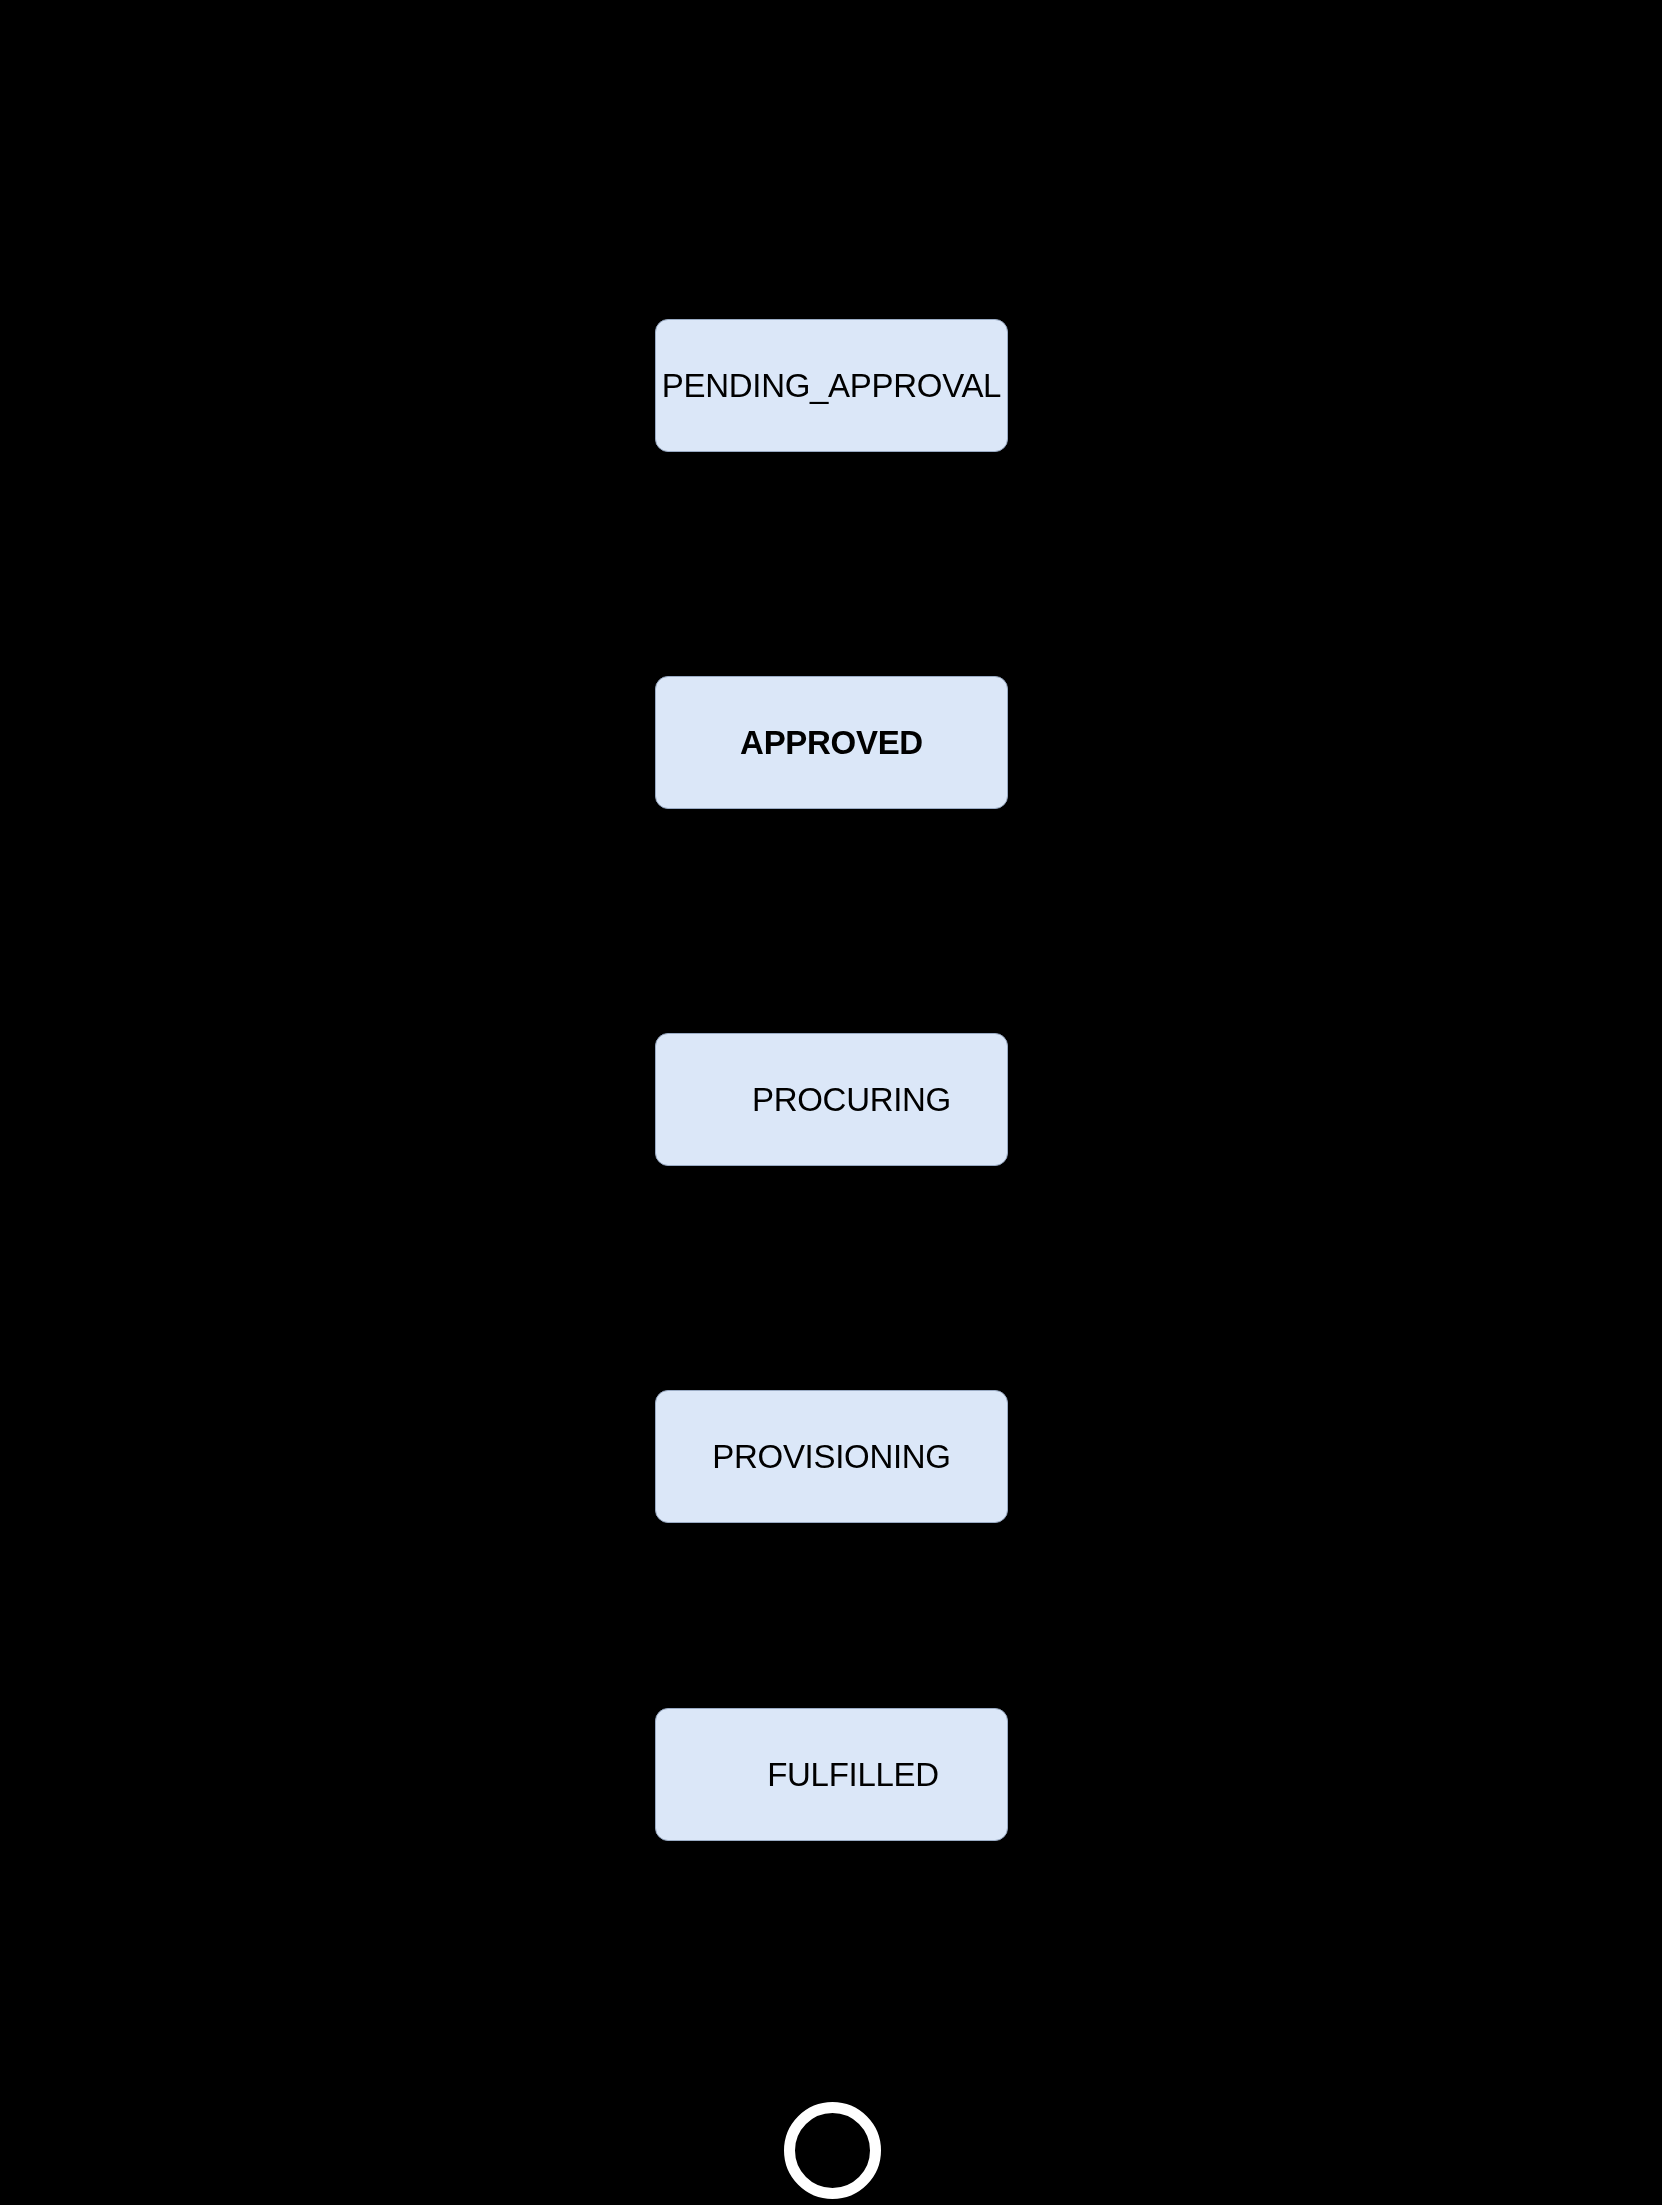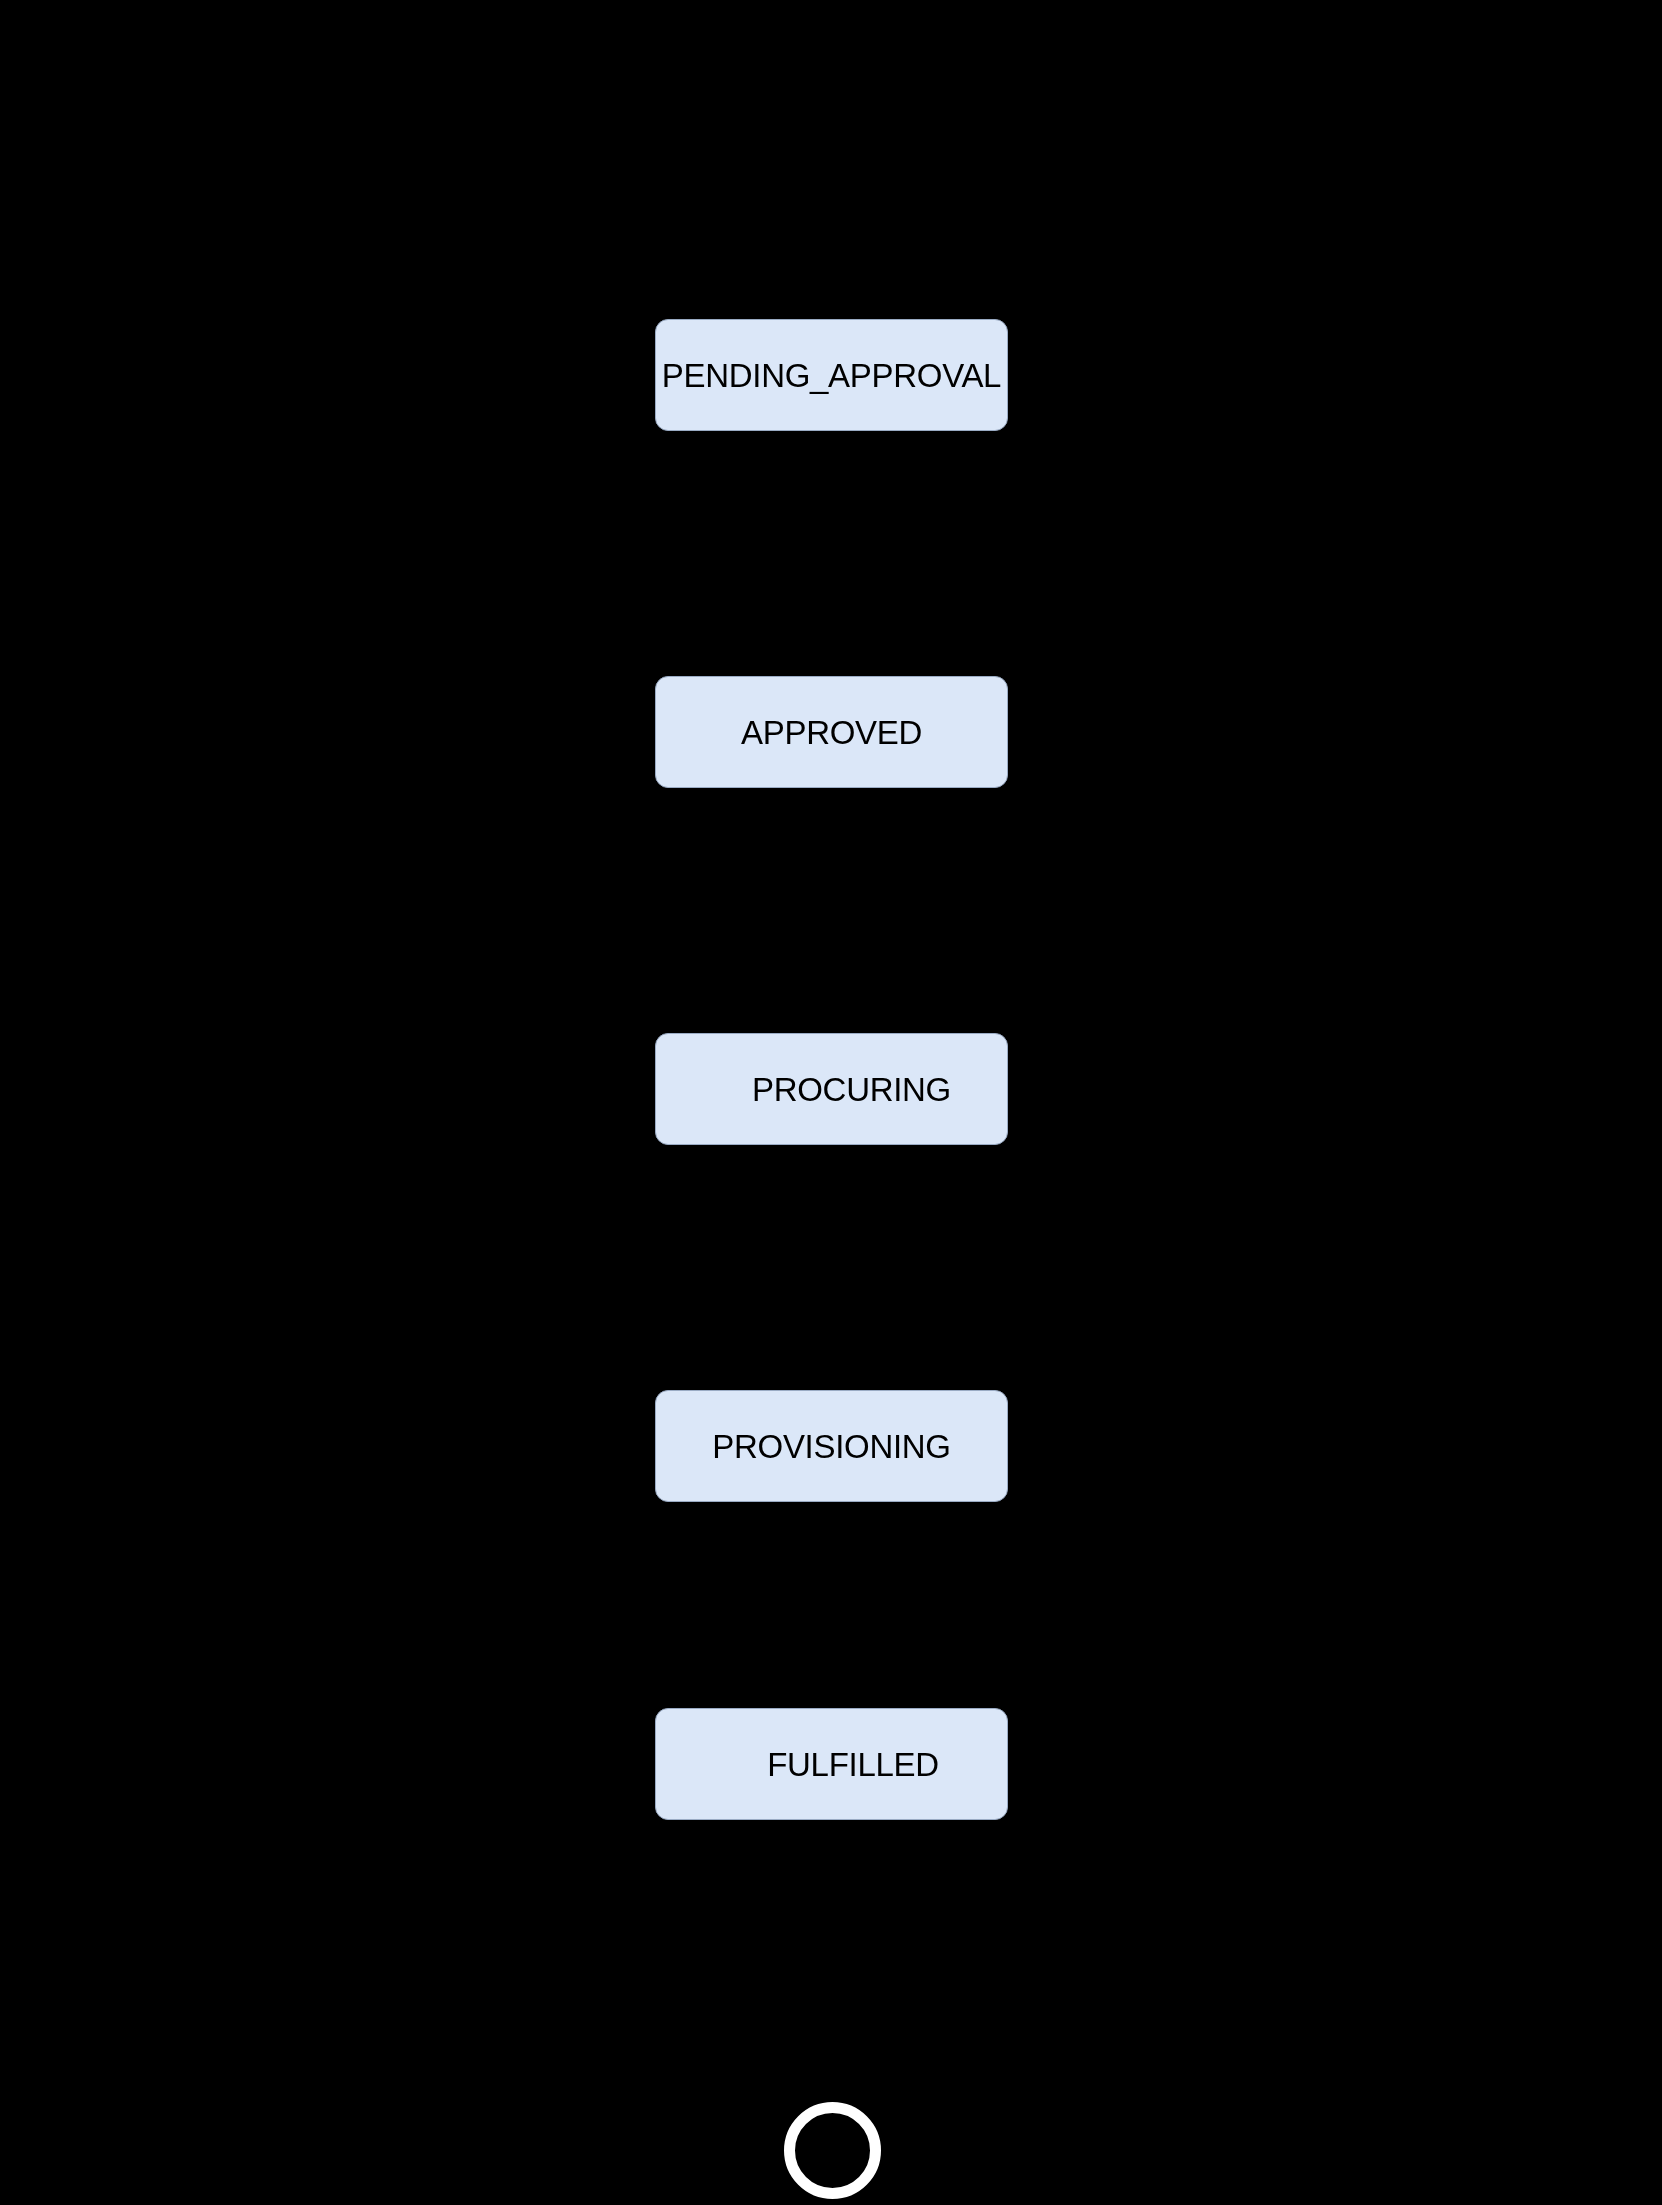--- a/index.html
+++ b/index.html
@@ -12,38 +12,38 @@
     width: 1662px;
     height: 2205px;
     background: var(--background, #000000);
     overflow: hidden;
     font-family: "Liberation Sans", sans-serif;
   }
   .state-node {
     position: absolute;
     left: 655px;
     width: 353px;
-    height: 112px;
+    height: 133px;
     box-sizing: border-box;
     background: var(--node-fill, #DBE7F8);
     border: 1.2px solid var(--node-border, #9AABC4);
     border-radius: 13px;
     display: flex;
     align-items: center;
     justify-content: center;
   }
   .state-node .state-label {
     font-size: 33px;
     letter-spacing: -0.3px;
     color: var(--node-text, #000000);
     white-space: nowrap;
     line-height: 1;
   }
   .pos-0 { top: 319px; }
-  .pos-1 { top: 676px; }
+  .pos-1 { top: 676px; font-weight: bold; }
   .pos-2 { top: 1033px; padding-left: 40px; }
   .pos-3 { top: 1390px; }
   .pos-4 { top: 1708px; padding-left: 43px; }
   .final-ring {
     position: absolute;
     left: 784px;
     top: 2102px;
     width: 97px;
     height: 97px;
     box-sizing: border-box;

